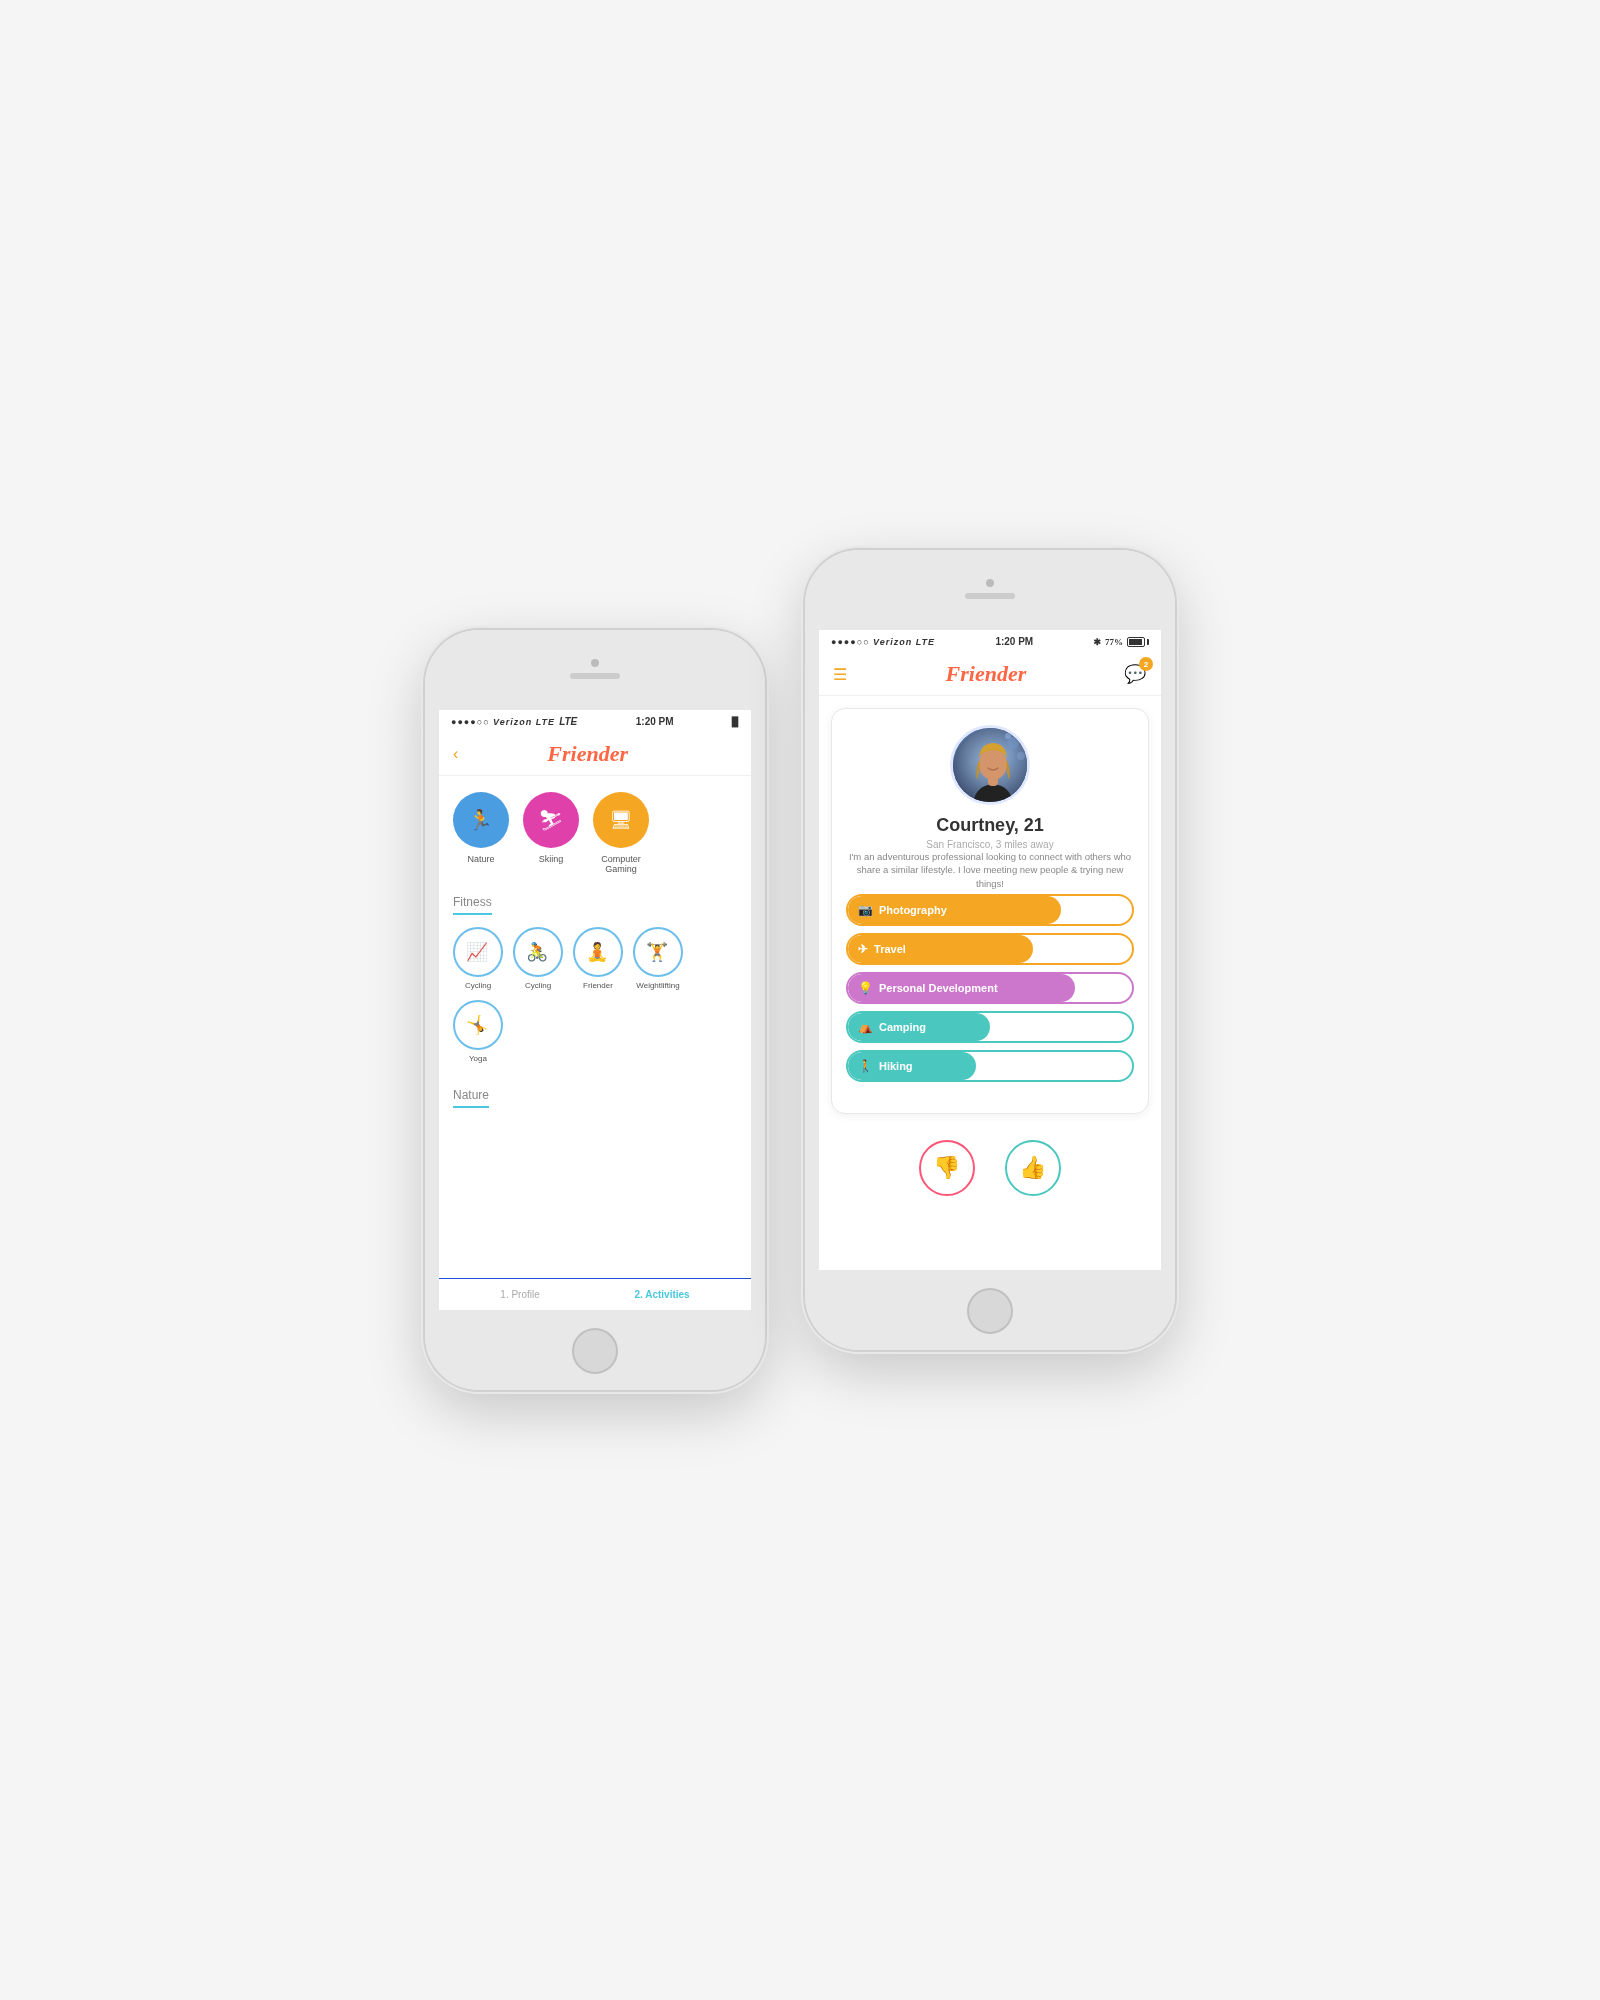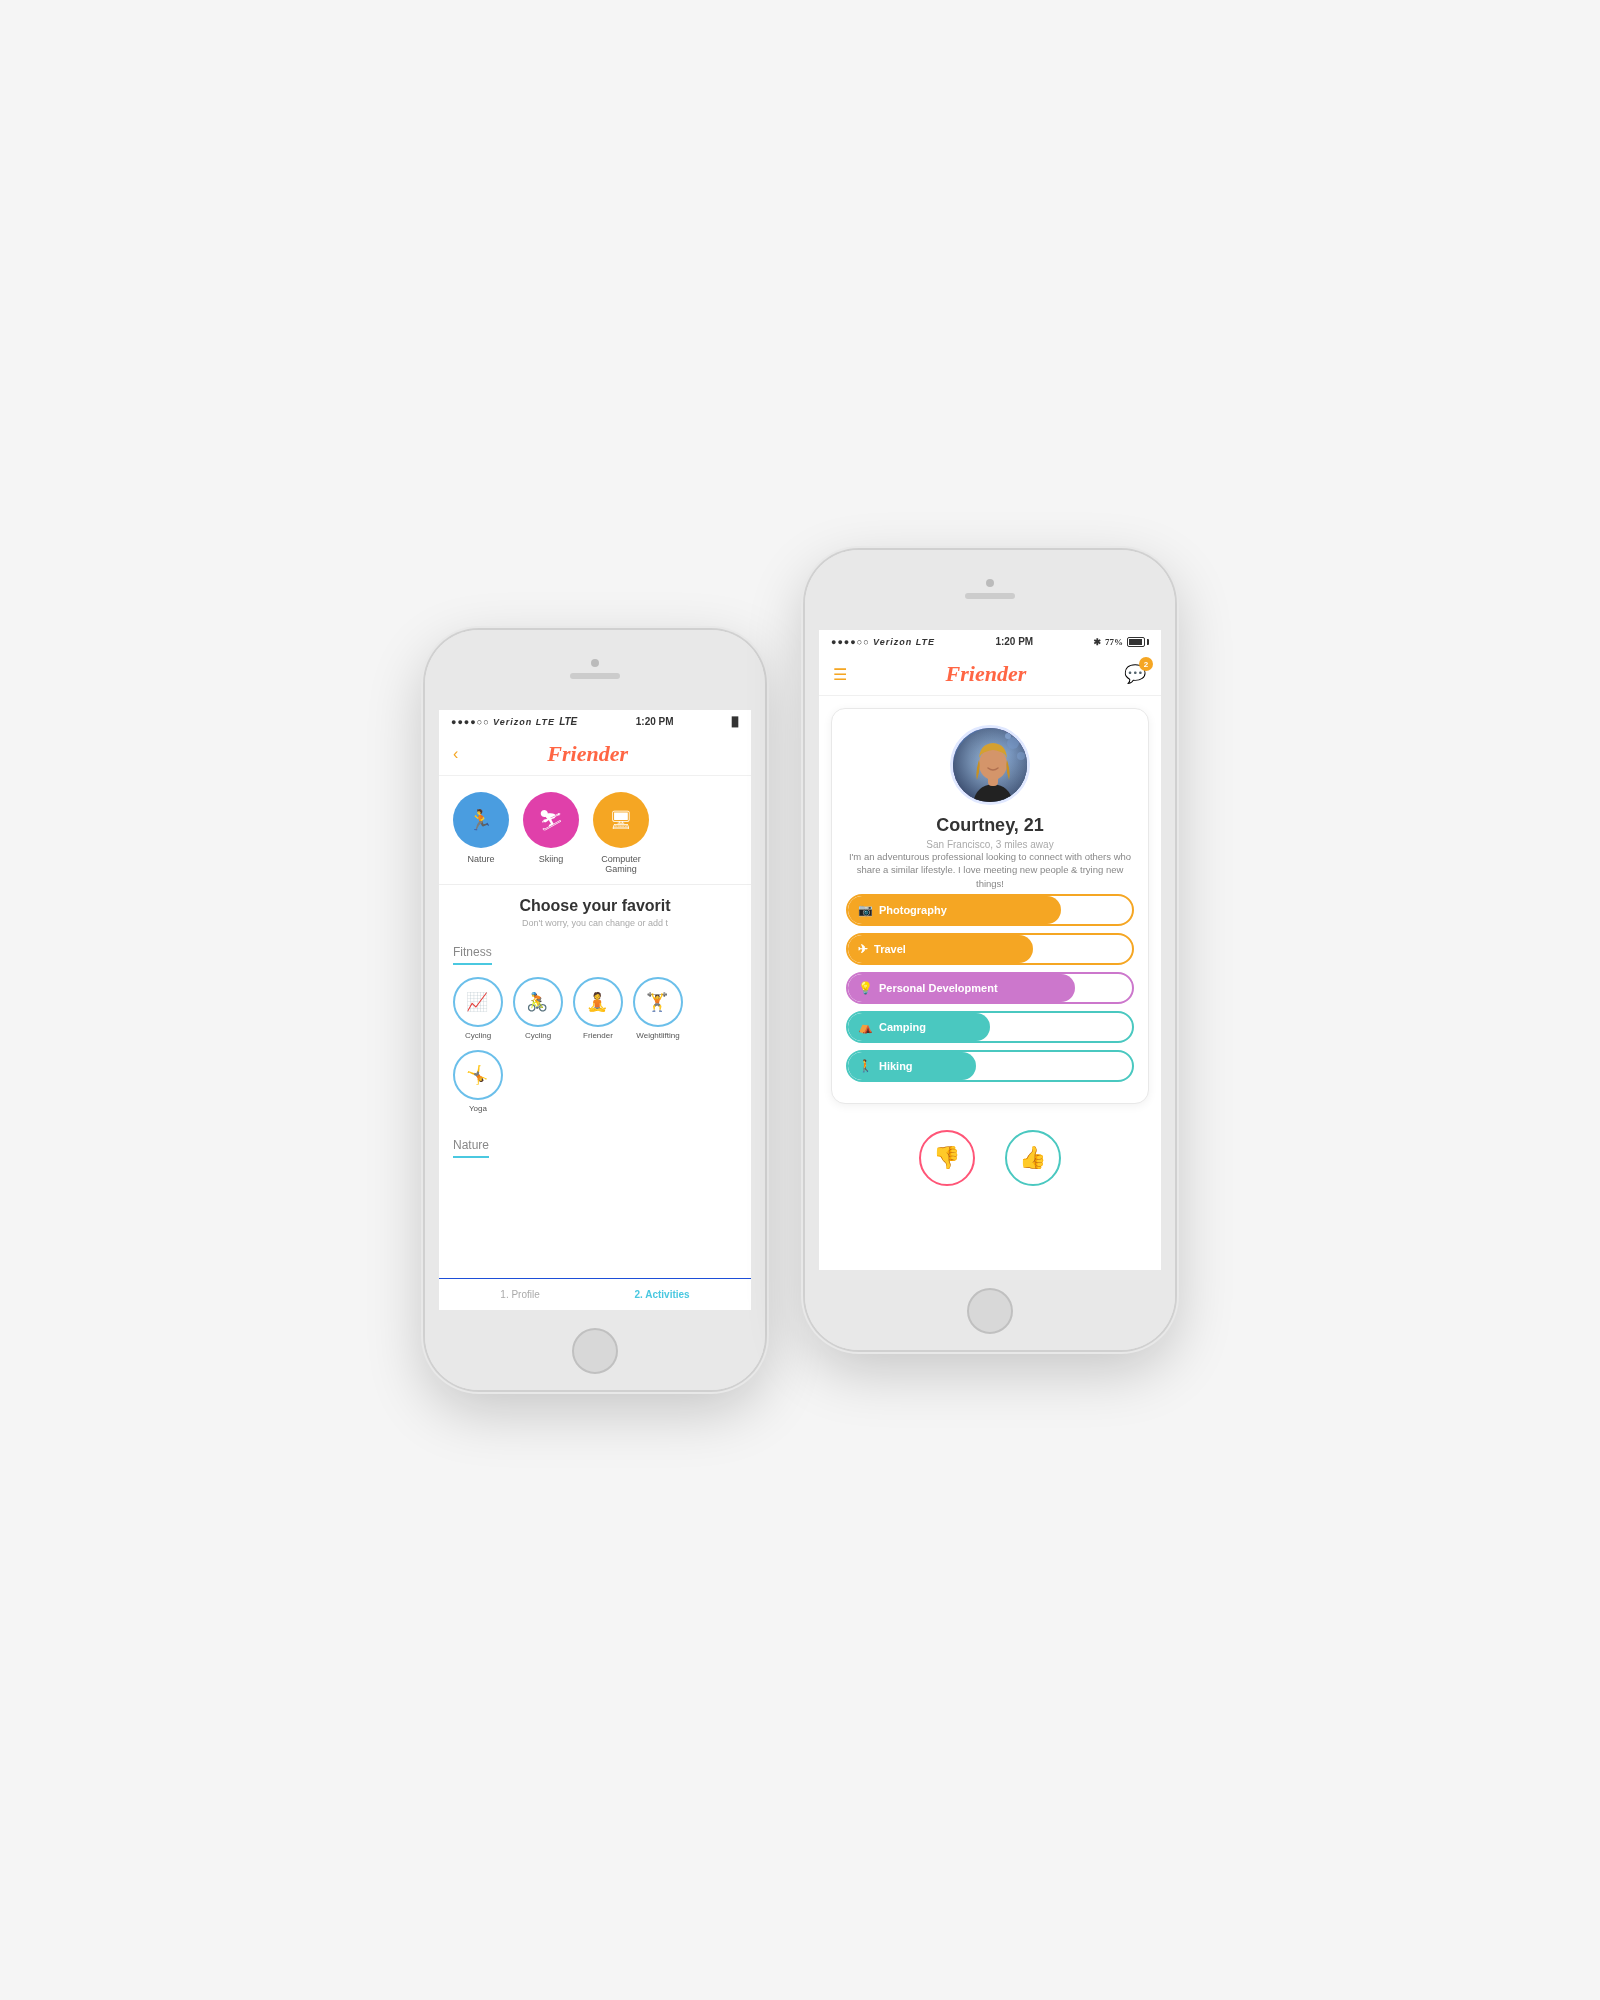--- a/index.html
+++ b/index.html
@@ -269,21 +269,21 @@
       color: #4ac8e0;
       font-weight: 600;
     }
 
     
     .profile-card {
       margin: 12px;
       background: #fff;
       border-radius: 14px;
       border: 1px solid #e8e8e8;
-      padding: 16px 14px 14px;
+      padding: 16px 14px 24px;
       box-shadow: 0 2px 10px rgba(0,0,0,0.06);
     }
 
     .profile-avatar-container {
       display: flex;
       justify-content: center;
       margin-bottom: 10px;
     }
 
     .profile-avatar {
@@ -521,24 +521,20 @@
             <span class="activity-label">Skiing</span>
           </div>
           <div class="activity-item">
             <div class="activity-icon-circle" style="background:#f5a623;">
               <span style="color:#fff;font-size:18px;">🖥</span>
             </div>
             <span class="activity-label" style="max-width:50px;">Computer Gaming</span>
           </div>
         </div>
 
-        <div class="choose-section">
-          <div class="choose-title">Choose your favorit</div>
-          <div class="choose-subtitle">Don't worry, you can change or add t</div>
-        </div>
 
         <div class="category-section">
           <span class="category-label">Fitness</span>
           <div class="fitness-grid">
             <div class="fitness-item">
               <div class="fitness-icon">📈</div>
               <span class="fitness-label">Cycling</span>
             </div>
             <div class="fitness-item">
               <div class="fitness-icon">🚴</div>

